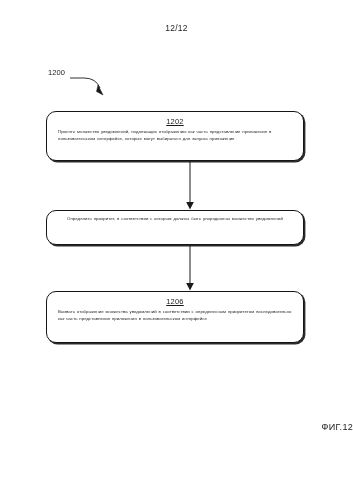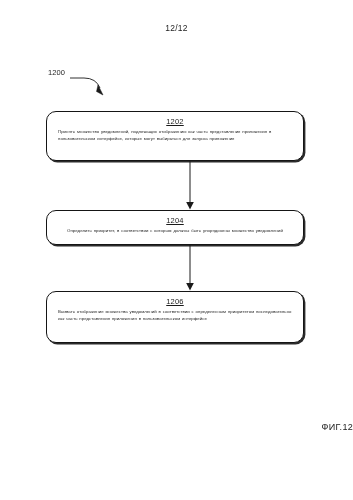--- a/index.html
+++ b/index.html
@@ -131,21 +131,20 @@
     <span class="box-text two-line">Принять множество уведомлений, подлежащих отображению как часть представления приложения в</span>
     <span class="box-text two-line">пользовательском интерфейсе,    которые могут выбираться для запуска приложения</span>
   </div>
 
   <svg class="connector" id="connector-1" viewBox="0 0 14 49" preserveAspectRatio="none">
     <line x1="7" y1="0" x2="7" y2="42" stroke="#1a1a1a" stroke-width="1"></line>
     <path d="M3.2,41 L10.8,41 L7,48.5 Z" fill="#1a1a1a"></path>
   </svg>
 
   <div class="flow-box" id="box-1204">
-    <span class="box-ref">1204</span>
     <span class="box-text">Определить приоритет, в соответствии с которым должны быть упорядочены множество уведомлений</span>
   </div>
 
   <svg class="connector" id="connector-2" viewBox="0 0 14 46" preserveAspectRatio="none">
     <line x1="7" y1="0" x2="7" y2="39" stroke="#1a1a1a" stroke-width="1"></line>
     <path d="M3.2,38 L10.8,38 L7,45.5 Z" fill="#1a1a1a"></path>
   </svg>
 
   <div class="flow-box" id="box-1206">
     <span class="box-ref">1206</span>

